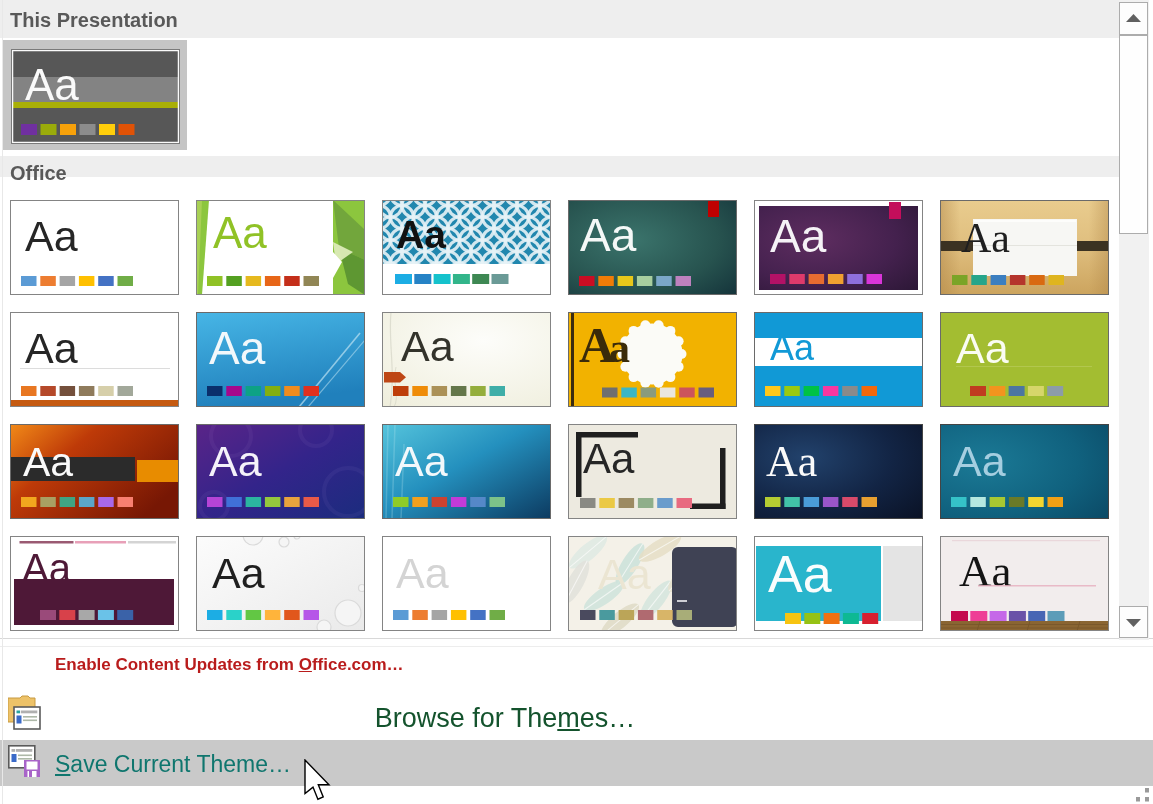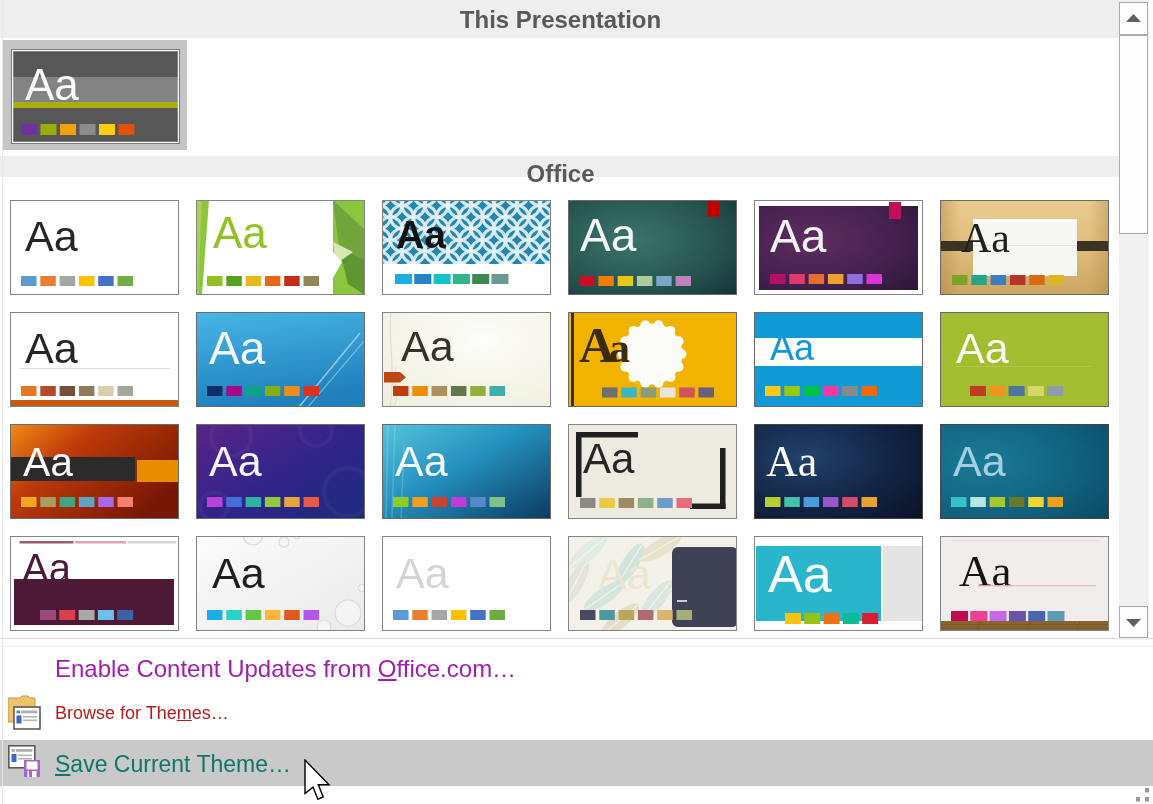--- a/index.html
+++ b/index.html
@@ -1,19 +1,19 @@
 <!DOCTYPE html>
 <html><head><meta charset="utf-8">
 <style>
 * { margin:0; padding:0; }
 body { width:1153px; height:804px; position:relative; background:#FFFFFF;
   font-family:"Liberation Sans", sans-serif; overflow:hidden; }
 .hdr { position:absolute; left:0; width:1119px; height:38px; background:#EEEEEE;
-  font-weight:bold; font-size:24px; color:#595959; line-height:40px; padding-left:2px;
-  box-sizing:border-box;text-align:center; }
+  font-weight:bold; font-size:20px; color:#595959; line-height:40px; padding-left:10px;
+  box-sizing:border-box; }
 </style></head>
 <body>
 <div class="hdr" style="top:0;">This Presentation</div>
 <div class="hdr" style="top:156px;height:21px;line-height:35px;">Office</div>
 <div style="position:absolute;left:2px;top:40px;width:185px;height:110px;background:#C5C5C5;"></div>
 <div style="position:absolute;left:11px;top:49px;width:169px;height:95px;border:1px solid #7A7A7A;box-sizing:border-box;">
     <svg width="167" height="93" viewBox="1 1 167 93" style="display:block">
       <rect width="169" height="95" fill="#575757"></rect>
       <rect x="0" y="28" width="169" height="25" fill="#838383"></rect>
       <rect x="0" y="53" width="169" height="6" fill="#A9AF06"></rect>
@@ -578,31 +578,31 @@
       <rect x="30.3" y="75" width="17" height="10" fill="#EE3F96"></rect>
       <rect x="49.6" y="75" width="17" height="10" fill="#C568E8"></rect>
       <rect x="68.9" y="75" width="17" height="10" fill="#6A52A8"></rect>
       <rect x="88.2" y="75" width="17" height="10" fill="#4866B4"></rect>
       <rect x="107.5" y="75" width="17" height="10" fill="#5C9CB8"></rect>
     </svg>
   </div>
 
 <div style="position:absolute;left:0;top:638px;width:1153px;height:1px;background:#D8D8D8;"></div>
 <div style="position:absolute;left:0;top:646px;width:1153px;height:1px;background:#EDEDED;"></div>
-<div style="position:absolute;left:55px;top:655px;width:900px;font-size:24px;color:#a21caf;">Enable Content Updates from <u>O</u>ffice.com…</div>
+<div style="position:absolute;left:55px;top:655px;width:900px;font-size:17px;color:#b91c1c;font-weight:bold;">Enable Content Updates from <u>O</u>ffice.com…</div>
 <svg style="position:absolute;left:8px;top:694px;" width="36" height="40" viewBox="0 0 36 40">
 <path d="M0,6 L0,28 L27,28 L27,4 L22,4 L20,2 L14,2 L12,4 L0,4 Z" fill="#EDC268" stroke="#C89A40" stroke-width="1"></path>
 <rect x="6" y="13" width="26" height="22" fill="#FFFFFF" stroke="#5A5A5A" stroke-width="1.6"></rect>
 <rect x="8.5" y="16.5" width="3.5" height="2.8" fill="#2AA5A0"></rect>
 <rect x="12.8" y="16.5" width="16.5" height="2.8" fill="#B0B0B0"></rect>
 <rect x="8.5" y="21.5" width="5" height="8" fill="#3A6AC8"></rect>
 <rect x="15" y="22" width="14" height="1.6" fill="#ADB8A8"></rect>
 <rect x="15" y="25.5" width="14" height="1.6" fill="#ADB8A8"></rect>
 </svg>
-<div style="position:absolute;left:55px;top:703px;width:900px;font-size:18px;color:#b91c1c;">Browse for The<u>m</u>es…</div>
+<div style="position:absolute;left:55px;top:703px;width:900px;font-size:27px;color:#14532d;text-align:center;">Browse for The<u>m</u>es…</div>
 <div style="position:absolute;left:0;top:740px;width:1153px;height:46px;background:#C9C9C9;"></div>
 <svg style="position:absolute;left:8px;top:742px;" width="36" height="40" viewBox="0 0 36 40">
 <rect x="0.8" y="3.8" width="26" height="22" fill="#FFFFFF" stroke="#5A5A5A" stroke-width="1.6"></rect>
 <rect x="3.5" y="7" width="3.5" height="2.8" fill="#B0B0B0"></rect>
 <rect x="7.8" y="7" width="16.5" height="2.8" fill="#B0B0B0"></rect>
 <rect x="3.5" y="12" width="5" height="8" fill="#3A6AC8"></rect>
 <rect x="10" y="12.5" width="14" height="1.6" fill="#ADB8A8"></rect>
 <rect x="10" y="16" width="14" height="1.6" fill="#ADB8A8"></rect>
 <g>
 <rect x="16" y="18" width="16" height="17" fill="#A864C8"></rect>

